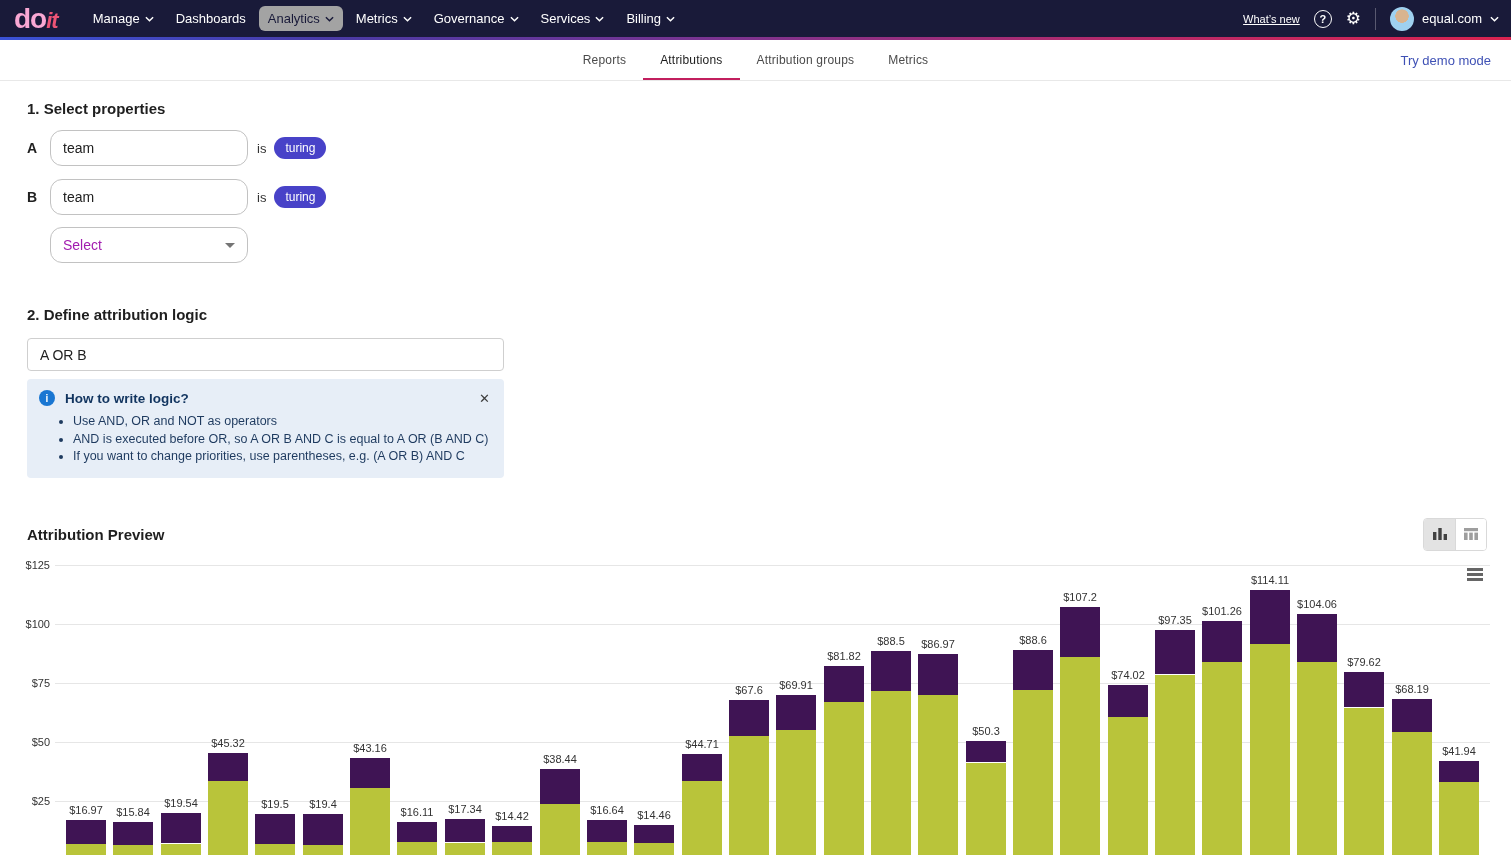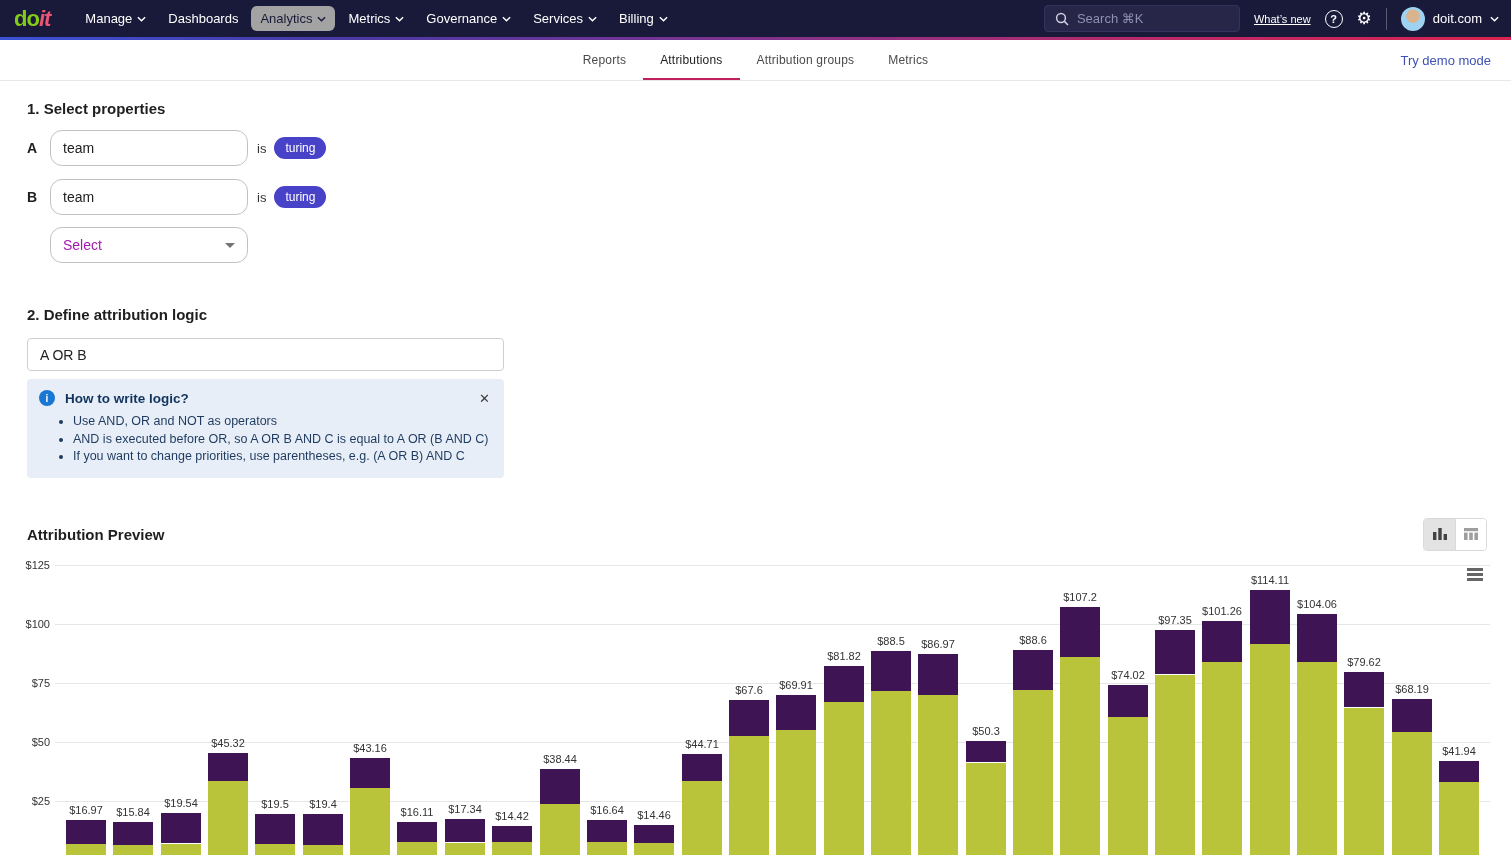--- a/index.html
+++ b/index.html
@@ -3,21 +3,21 @@
 <meta charset="utf-8">
 <style>
   * { box-sizing: border-box; margin: 0; padding: 0; }
   html,body { width:1511px; height:855px; overflow:hidden; background:#fff;
     font-family:"Liberation Sans", sans-serif; }
 
   
   .navbar { height:37px; background:#191a39; display:flex; align-items:center;
     padding:0 12px 0 14px; color:#fff; }
   .logo { display:flex; align-items:baseline; margin-right:26px; cursor:pointer; }
-  .logo-do { font-size:22px; font-weight:800; color:#84cc16; letter-spacing:-1px; }
+  .logo-do { font-size:28px; font-weight:800; color:#f9a8d4; letter-spacing:-1px; }
   .logo-it { font-size:22px; font-weight:800; font-style:italic; color:#ec5476; letter-spacing:-1px; }
   .nav-items { display:flex; align-items:center; gap:4px; }
   .nav-item { display:flex; align-items:center; gap:5px; font-size:13px; font-weight:500;
     color:#fff; padding:5px 9px; border-radius:6px; cursor:pointer; white-space:nowrap; }
   .nav-item.active { background:#a3a3a3; color:#191a39; }
   .chev { width:9px; height:6px; display:inline-block; }
   .nav-right { margin-left:auto; display:flex; align-items:center; gap:14px; }
   .searchbox { display:flex; align-items:center; gap:8px; width:196px; height:27px;
     background:#272649; border:1px solid #34335c; border-radius:4px; padding:0 10px; }
   .searchbox input { background:transparent; border:none; outline:none; color:#d5d5e4;
@@ -135,34 +135,27 @@
         </svg>
     </div>
     <div class="nav-item">
       <span>Billing</span>
       <svg class="chev" viewBox="0 0 10 6">
           <path d="M1 1l4 4 4-4" stroke="#fff" stroke-width="1.6" fill="none"></path>
         </svg>
     </div>
   </div>
   <div class="nav-right">
-    <div class="searchbox">
-      <svg width="14" height="14" viewBox="0 0 14 14">
-        <circle cx="6" cy="6" r="4.4" fill="none" stroke="#cfcfe0" stroke-width="1.5"></circle>
-        <line x1="9.4" y1="9.4" x2="13" y2="13" stroke="#cfcfe0" stroke-width="1.5"></line>
-      </svg>
-      <input type="text" placeholder="Search ⌘K" style="">
-    </div>
     <span class="whats-new">What’s new</span>
     <span class="help-icon">?</span>
     <span class="gear-icon">⚙</span>
     <span class="nav-divider"></span>
     <div class="account">
       <span class="avatar"></span>
-      <span class="account-name">doit.com</span>
+      <span class="account-name">equal.com</span>
       <svg class="chev" viewBox="0 0 10 6">
           <path d="M1 1l4 4 4-4" stroke="#fff" stroke-width="1.6" fill="none"></path>
         </svg>
     </div>
   </div>
 </div>
 <div class="grad-bar"></div>
 
 <div class="tabbar">
   <div class="tab">Reports</div>

